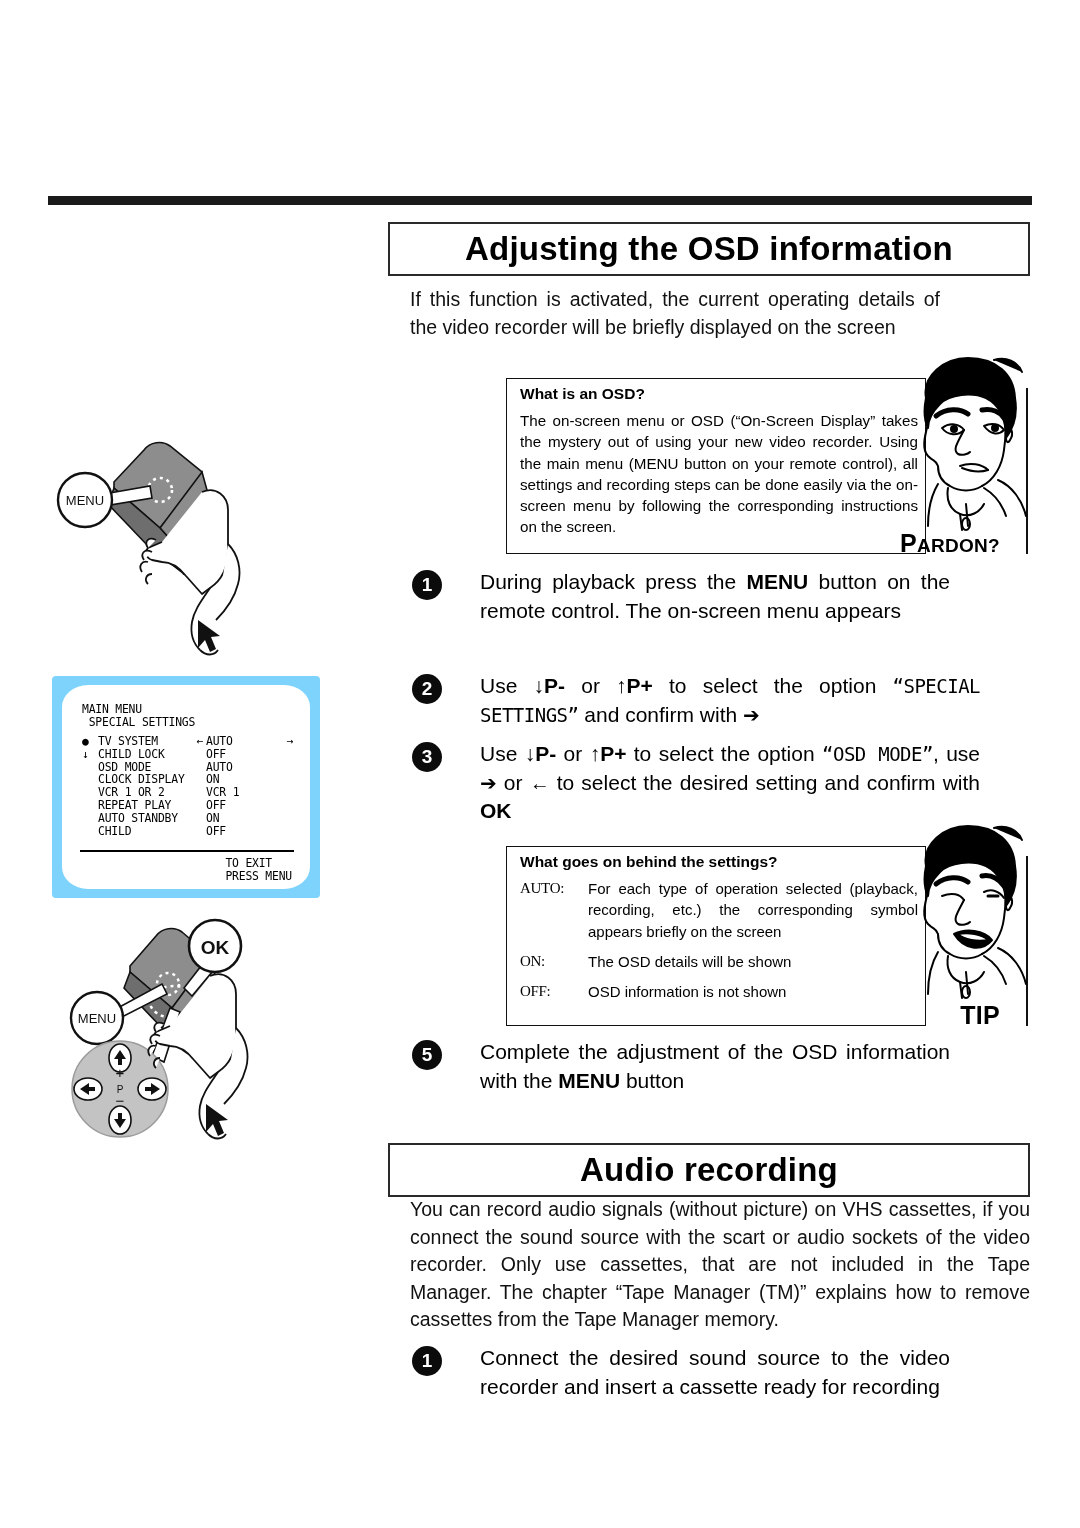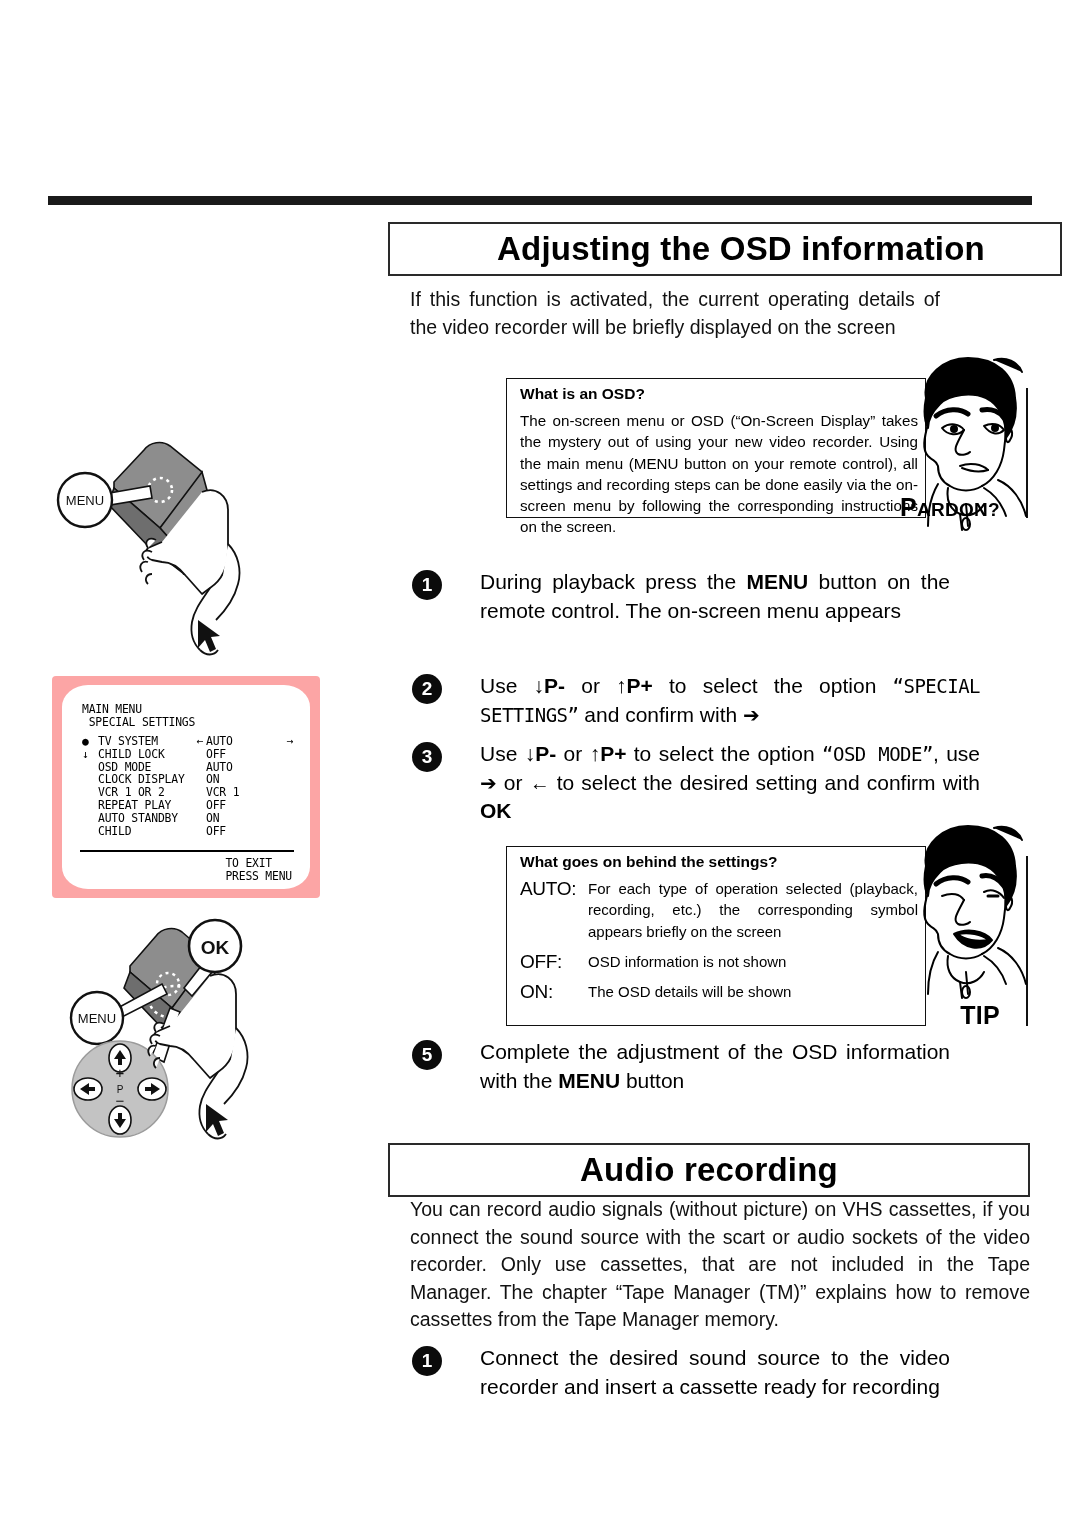--- a/index.html
+++ b/index.html
@@ -11,21 +11,21 @@
 
   
   .top-rule{position:absolute;left:48px;top:196px;width:984px;height:9px;background:#1a1a1a;}
 
   
   .section-title{
     position:absolute;border:2px solid #2a2a2a;background:#fff;
     display:flex;align-items:center;justify-content:center;
     font-weight:bold;letter-spacing:.2px;
   }
-  #title-osd{left:388px;top:222px;width:638px;height:50px;font-size:33px;padding-left:32px;}
+  #title-osd{left:388px;top:222px;width:638px;height:50px;font-size:33px;}
   #title-audio{left:388px;top:1134px;width:638px;height:50px;font-size:33px;margin-top:9px;}
 
   
   .para{
     position:absolute;font-size:19.5px;line-height:27.5px;
     text-align:justify;color:#111;
   }
   #intro-para{left:410px;top:286px;width:530px;}
   #audio-para{left:410px;top:1196px;width:620px;}
 
@@ -38,28 +38,28 @@
   .infobox .rightbar{
     position:absolute;right:0;top:10px;width:2px;bottom:0;background:#111;
   }
   .infobox .ib-title{
     position:absolute;left:14px;top:7px;font-size:15.5px;font-weight:bold;
   }
   .infobox .ib-body{
     position:absolute;left:14px;top:32px;width:398px;
     font-size:15.2px;line-height:21.3px;text-align:justify;
   }
-  #box-osd{left:506px;top:378px;width:522px;height:140px;}
+  #box-osd{left:506px;top:378px;width:522px;height:176px;}
   #box-tip{left:506px;top:846px;width:522px;height:180px;}
 
   
   .defrow{display:flex;margin-bottom:9px;}
   .defrow .term{
-    font-family:Liberation Sans, sans-serif;
-    font-size:19px;flex:0 0 68px;letter-spacing:-0.3px;
+    font-family:Liberation Serif, serif;
+    font-size:15px;flex:0 0 68px;letter-spacing:-0.3px;
   }
   .defrow .desc{flex:1;font-size:15px;line-height:21.3px;text-align:justify;}
 
   
   .face{position:absolute;right:-2px;top:-24px;width:128px;height:200px;}
   .face svg{display:block;}
   .face-caption{
     position:absolute;right:28px;bottom:-4px;font-weight:bold;
     font-size:25px;letter-spacing:.3px;
   }
@@ -84,21 +84,21 @@
 
   #step1{left:412px;top:568px;width:560px;}
   #step2{left:412px;top:672px;width:560px;}
   #step3{left:412px;top:740px;width:560px;}
   #step5{left:412px;top:1038px;width:560px;}
   #astep1{left:412px;top:1344px;width:560px;}
 
   
   #osd-screen{
     position:absolute;left:52px;top:676px;width:268px;height:222px;
-    background:#fca5a5;border-radius:4px;
+    background:#7dd3fc;border-radius:4px;
   }
   #osd-screen .inner{
     position:absolute;left:10px;top:9px;right:10px;bottom:9px;
     background:#fff;border-radius:26px/22px;
   }
   .osd-txt{
     font-family:"DejaVu Sans Mono","Liberation Mono",monospace;
     font-size:11.4px;line-height:12.8px;letter-spacing:-0.2px;color:#000;
   }
   #osd-head{position:absolute;left:20px;top:18px;}
@@ -204,26 +204,26 @@
   <div class="infobox" id="box-tip">
     <div class="frame"></div>
     <div class="rightbar"></div>
     <div class="ib-title">What goes on behind the settings?</div>
     <div class="ib-body">
       <div class="defrow">
         <div class="term">AUTO:</div>
         <div class="desc">For each type of operation selected (playback, recording, etc.) the corresponding symbol appears briefly on the screen</div>
       </div>
       <div class="defrow">
+        <div class="term">ON:</div>
+        <div class="desc">The OSD details will be shown</div>
+      </div>
+      <div class="defrow">
         <div class="term">OFF:</div>
         <div class="desc">OSD information is not shown</div>
-      </div>
-      <div class="defrow">
-        <div class="term">ON:</div>
-        <div class="desc">The OSD details will be shown</div>
       </div>
     </div>
 
     <div class="face">
       <svg width="128" height="180" viewBox="0 0 128 180">
         <g fill="none" stroke="#000" stroke-width="2" stroke-linejoin="round" stroke-linecap="round">
           <path d="M24 44 C20 22 42 4 66 4 C94 4 112 20 113 44 C116 62 110 76 104 84 C104 62 96 50 84 44 C70 38 48 40 38 50 C30 58 26 66 26 74 C22 66 22 54 24 44 Z" fill="#000" stroke="#000"></path>
           <path d="M92 6 C104 2 116 8 120 18" fill="#000" stroke="#000"></path>
           <path d="M26 70 C22 84 20 96 26 102 C32 108 34 106 36 112 C36 122 40 128 48 132 C58 138 70 138 80 132"></path>
           <path d="M80 132 C92 126 100 112 102 96 C104 82 104 70 102 62"></path>

